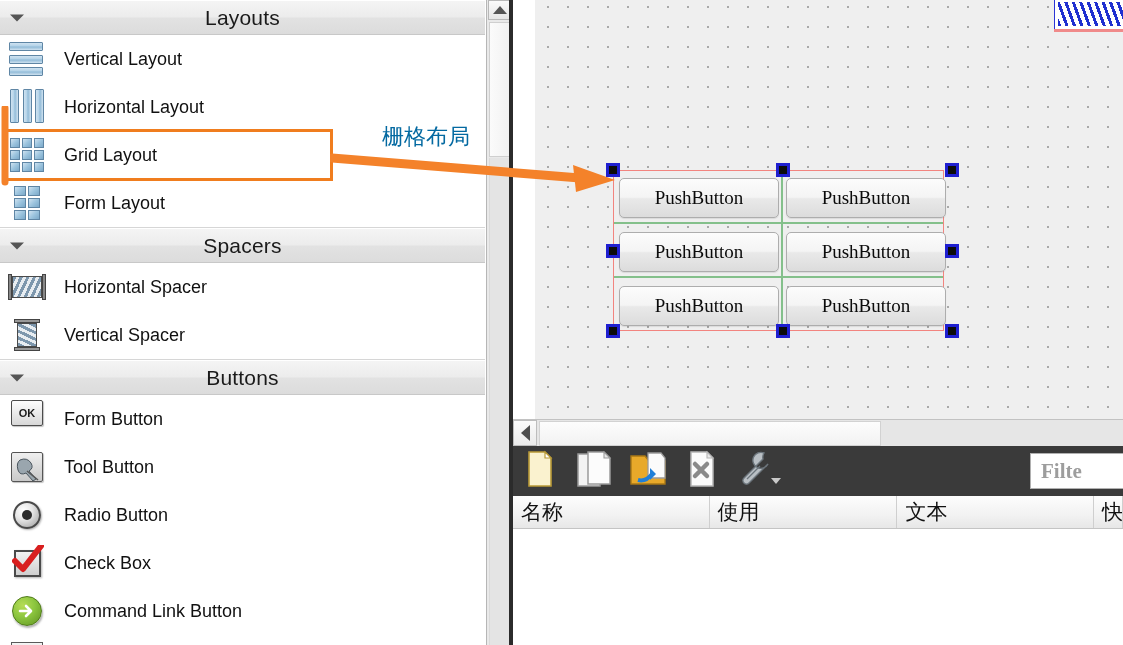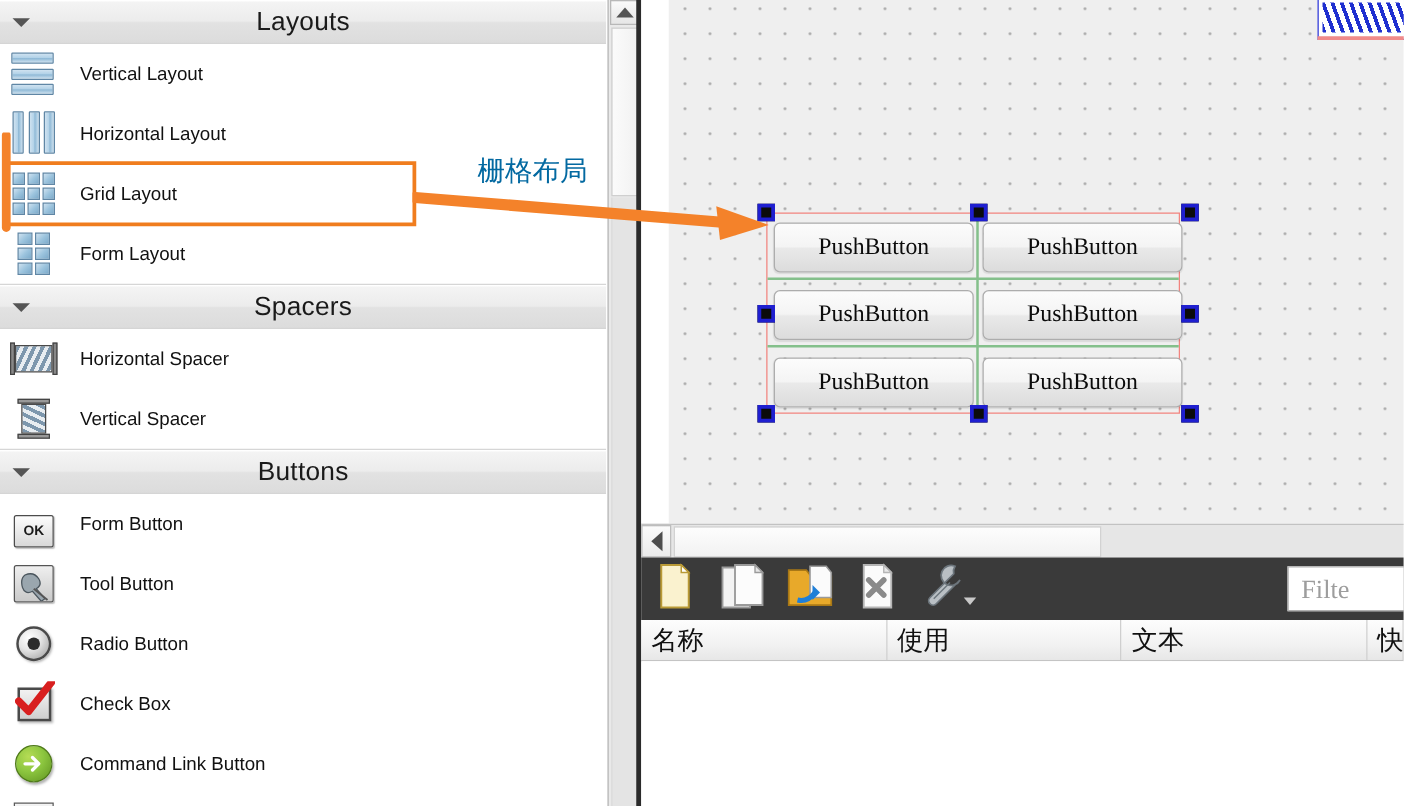--- a/index.html
+++ b/index.html
@@ -33,21 +33,21 @@
     width: 0; height: 0;
     border-left: 7px solid transparent; border-right: 7px solid transparent;
     border-top: 7px solid #555;
   }
   .wlist { background:#fff; }
   .witem {
     display: flex; align-items: center; height: 48px;
     padding-left: 8px; position: relative; cursor: default;
   }
   .witem .wlabel {
-    font-size: 15px; color: #111; margin-left: 18px;
+    font-size: 18px; color: #111; margin-left: 18px;
     font-family: "Liberation Sans", sans-serif; white-space: nowrap;
   }
   .wicon { width: 38px; height: 38px; position: relative; flex: 0 0 38px; }
 
   
   .ic-vlayout { padding: 2px 1px; display:flex; flex-direction:column; justify-content:space-between; }
   .ic-vlayout i {
     display:block; height: 9px; width: 34px;
     background: linear-gradient(to bottom,#cfe2f0 0%,#b2d2e8 45%,#8fb9d6 55%,#cfe2f0 100%);
     border: 1px solid #5f86a5; border-radius:1px;
@@ -74,21 +74,21 @@
   
   .ic-hspacer { display:flex; align-items:center; justify-content:center; }
   .ic-hspacer .bar { width:32px; height:22px; border:1px solid #4a4a4a;
     background: repeating-linear-gradient(115deg,#7d97ad 0 3px,#e8edf1 3px 6px); }
   .ic-hspacer .cap { width:4px; height:26px; background:#888; border:1px solid #444; }
   .ic-vspacer { display:flex; flex-direction:column; align-items:center; justify-content:center; }
   .ic-vspacer .bar { height:24px; width:20px; border:1px solid #4a4a4a;
     background: repeating-linear-gradient(25deg,#7d97ad 0 3px,#e8edf1 3px 6px); }
   .ic-vspacer .cap { height:4px; width:26px; background:#999; border:1px solid #444; }
   
-  .ic-pushbtn { display:flex; align-items:flex-end; justify-content:center; }
+  .ic-pushbtn { display:flex; align-items:flex-start; justify-content:center; }
   .ic-pushbtn .bx {
     width: 32px; height: 26px; border: 1px solid #4c4c4c; border-radius: 2px;
     background: linear-gradient(to bottom,#fdfdfd,#d8d8d8);
     display:flex; align-items:center; justify-content:center;
     font-size: 11px; font-weight:bold; color:#1a1a1a; font-family:"Liberation Sans",sans-serif;
     box-shadow: 1px 1px 1px rgba(0,0,0,.25);
   }
   
   .ic-toolbtn { display:flex; align-items:center; justify-content:center; }
   .ic-toolbtn .bx {
@@ -228,21 +228,21 @@
     border-right:9px solid #4d4d4d;
   }
   .hscroll .thumb {
     position:absolute; left:26px; top:1px; width:342px; height:25px;
     background: linear-gradient(to bottom,#fdfdfd,#f2f2f2); border:1px solid #d2d2d2;
   }
 
   
   .toolbar {
     position:absolute; left:513px; top:446px; width:610px; height:50px;
-    background:#3a3a3a; display:flex; align-items:center;
+    background:#3a3a3a; display:flex; align-items:center;font-weight:bold;
   }
   .tbtn { width:54px; height:50px; display:flex; align-items:center; justify-content:center; position:relative; }
   .filterbox {
     position:absolute; right:-12px; top:7px; width:105px; height:36px;
     background:#fff; border:1px solid #b0b0b0;
     display:flex; align-items:center; padding-left:10px;
     font-family:"Liberation Serif", serif; font-size:21px; color:#9d9d9d;
     overflow:hidden; white-space:nowrap;
   }
 

